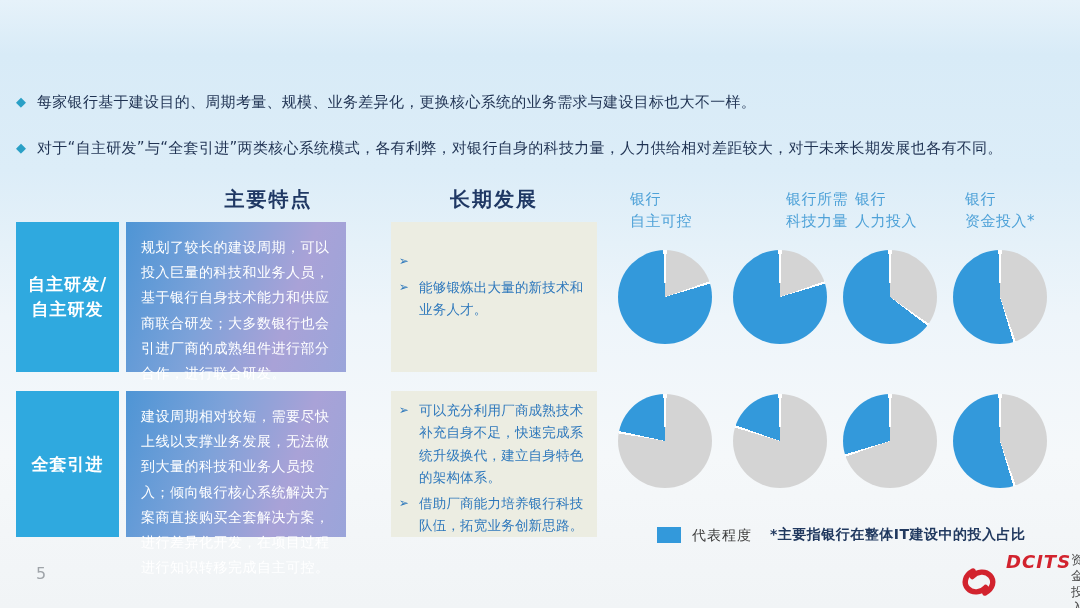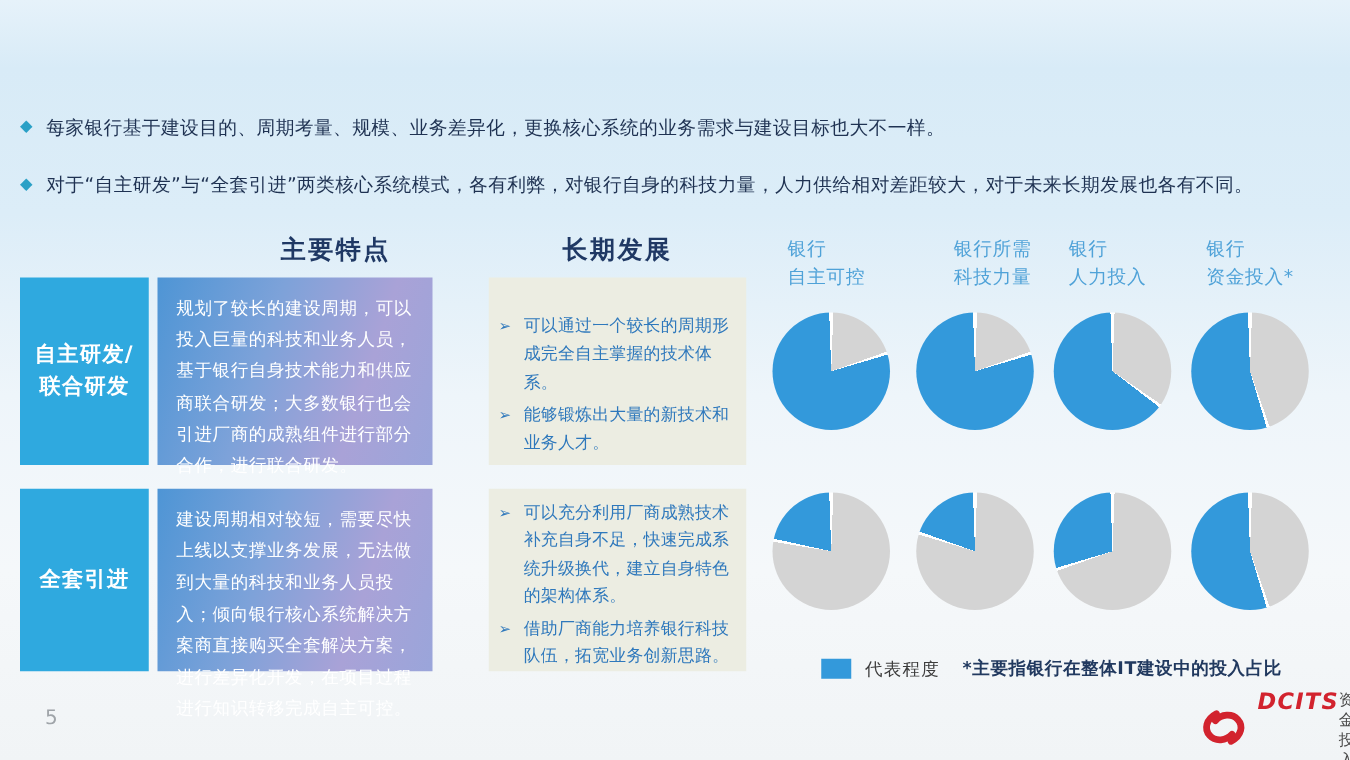--- a/index.html
+++ b/index.html
@@ -68,26 +68,25 @@
   </div>
   <div class="intro-bullet b2">
     <span class="diamond">◆</span>
     <span class="intro-text">对于“自主研发”与“全套引进”两类核心系统模式，各有利弊，对银行自身的科技力量，人力供给相对差距较大，对于未来长期发展也各有不同。</span>
   </div>
 
   <div class="col-header features">主要特点</div>
   <div class="col-header longterm">长期发展</div>
 
   <div class="row1">
-    <div class="row-label">自主研发/联合研发</div>
+    <div class="row-label">自主研发/自主研发</div>
     <div class="feat-cell">规划了较长的建设周期，可以投入巨量的科技和业务人员，基于银行自身技术能力和供应商联合研发；大多数银行也会引进厂商的成熟组件进行部分合作，进行联合研发。</div>
     <div class="lt-cell pad-lg">
       <div class="lt-item">
         <span class="lt-marker">➢</span>
-        <span>可以通过一个较长的周期形成完全自主掌握的技术体系。</span>
       </div>
       <div class="lt-item">
         <span class="lt-marker">➢</span>
         <span>能够锻炼出大量的新技术和业务人才。</span>
       </div>
     </div>
   </div>
 
   <div class="row2">
     <div class="row-label">全套引进</div>
@@ -99,21 +98,21 @@
       </div>
       <div class="lt-item">
         <span class="lt-marker">➢</span>
         <span>借助厂商能力培养银行科技队伍，拓宽业务创新思路。</span>
       </div>
     </div>
   </div>
 
   <div class="pie-header" style="left:630px">银行
 自主可控</div>
-  <div class="pie-header" style="left:763px">银行所需
+  <div class="pie-header" style="left:786px">银行所需
 科技力量</div>
   <div class="pie-header" style="left:855px">银行
 人力投入</div>
   <div class="pie-header" style="left:965px">银行
 资金投入*</div>
 
   <div class="pie" style="left: 618px; top: 250px; background: conic-gradient(rgb(255, 255, 255) 0deg, rgb(255, 255, 255) 2deg, rgb(212, 212, 212) 2deg, rgb(212, 212, 212) 70.5deg, rgb(255, 255, 255) 70.5deg, rgb(255, 255, 255) 73.5deg, rgb(51, 153, 219) 73.5deg, rgb(51, 153, 219) 358deg, rgb(255, 255, 255) 358deg, rgb(255, 255, 255) 360deg);"></div>
   <div class="pie" style="left: 733px; top: 250px; background: conic-gradient(rgb(255, 255, 255) 0deg, rgb(255, 255, 255) 2deg, rgb(212, 212, 212) 2deg, rgb(212, 212, 212) 70.5deg, rgb(255, 255, 255) 70.5deg, rgb(255, 255, 255) 73.5deg, rgb(51, 153, 219) 73.5deg, rgb(51, 153, 219) 358deg, rgb(255, 255, 255) 358deg, rgb(255, 255, 255) 360deg);"></div>
   <div class="pie" style="left: 843px; top: 250px; background: conic-gradient(rgb(255, 255, 255) 0deg, rgb(255, 255, 255) 2deg, rgb(212, 212, 212) 2deg, rgb(212, 212, 212) 124.5deg, rgb(255, 255, 255) 124.5deg, rgb(255, 255, 255) 127.5deg, rgb(51, 153, 219) 127.5deg, rgb(51, 153, 219) 358deg, rgb(255, 255, 255) 358deg, rgb(255, 255, 255) 360deg);"></div>
   <div class="pie" style="left: 953px; top: 250px; background: conic-gradient(rgb(255, 255, 255) 0deg, rgb(255, 255, 255) 2deg, rgb(212, 212, 212) 2deg, rgb(212, 212, 212) 160.5deg, rgb(255, 255, 255) 160.5deg, rgb(255, 255, 255) 163.5deg, rgb(51, 153, 219) 163.5deg, rgb(51, 153, 219) 358deg, rgb(255, 255, 255) 358deg, rgb(255, 255, 255) 360deg);"></div>

